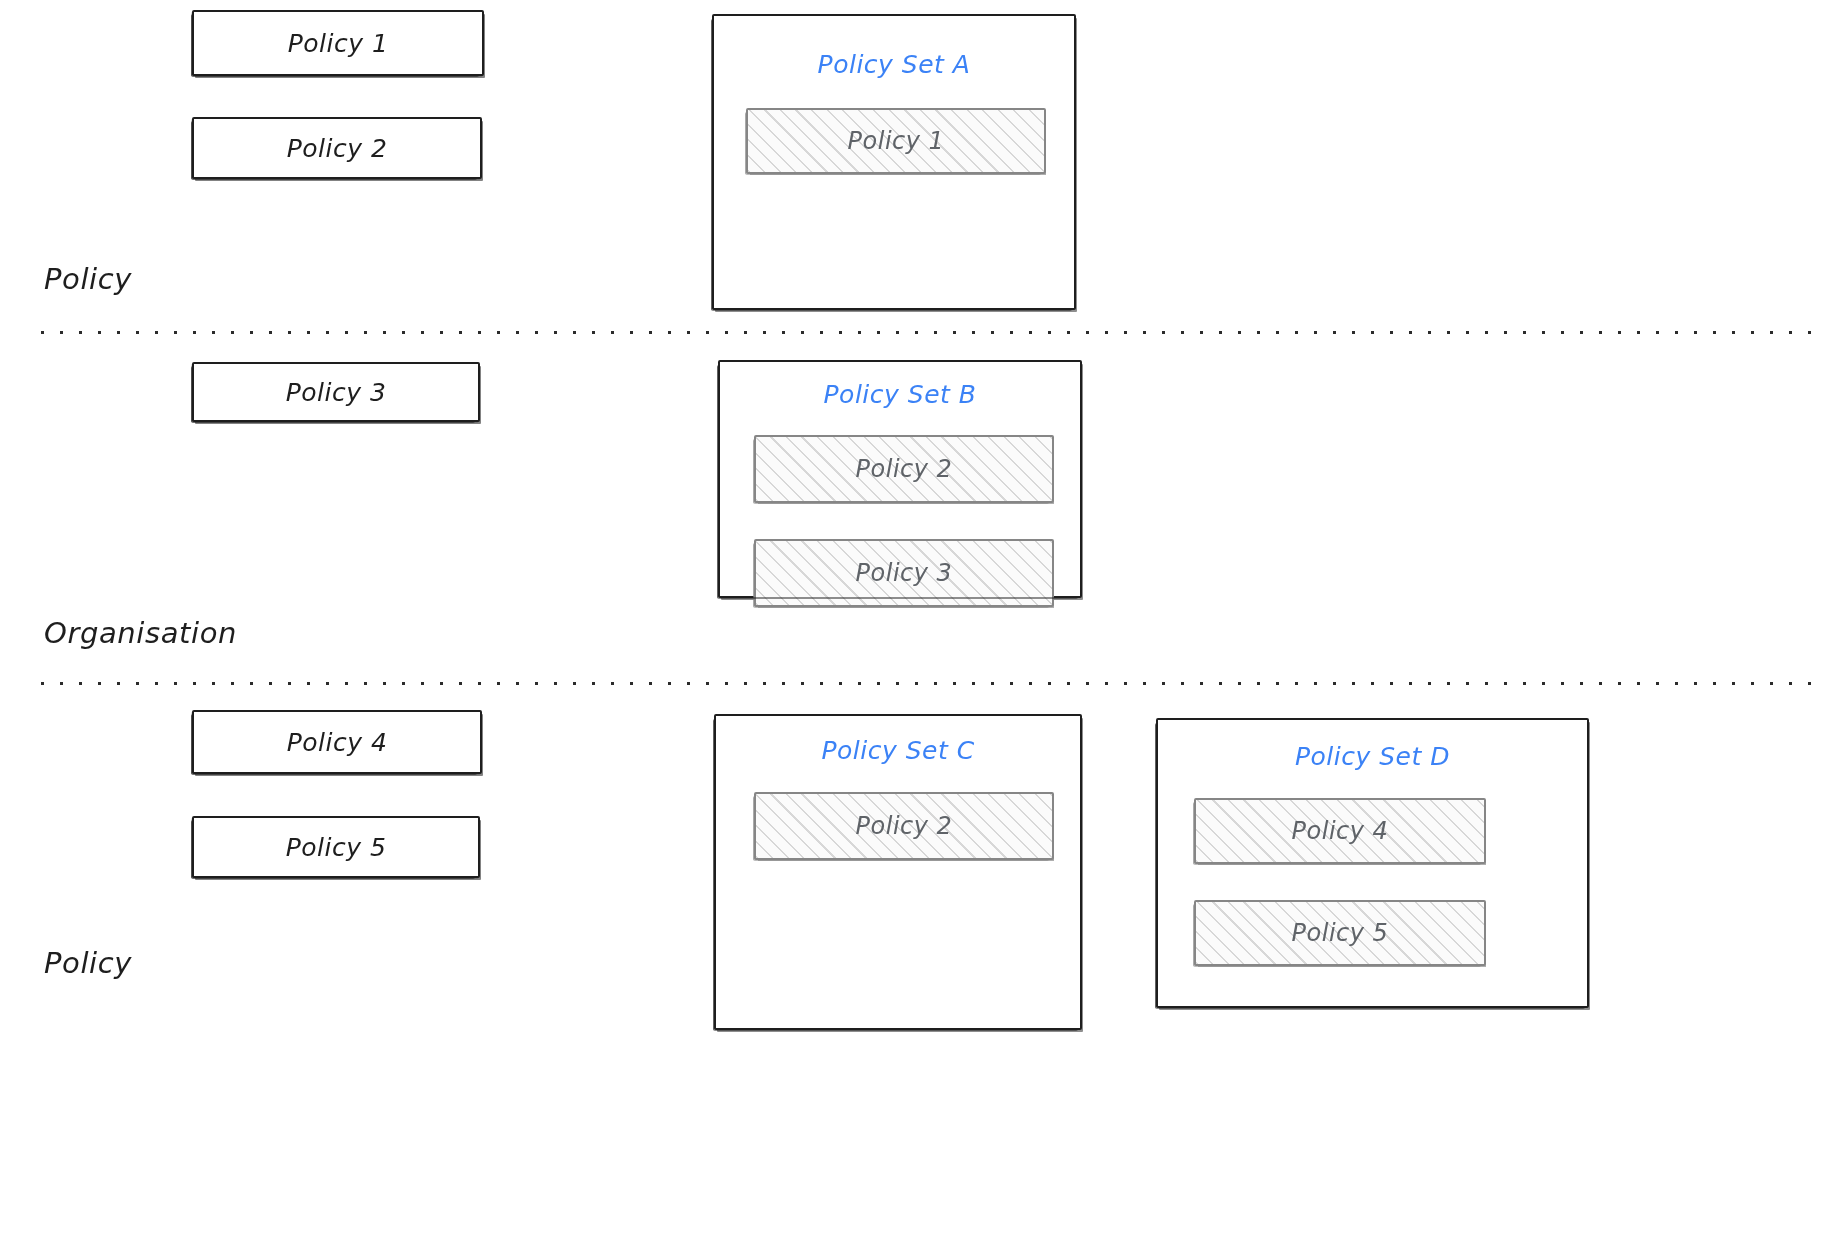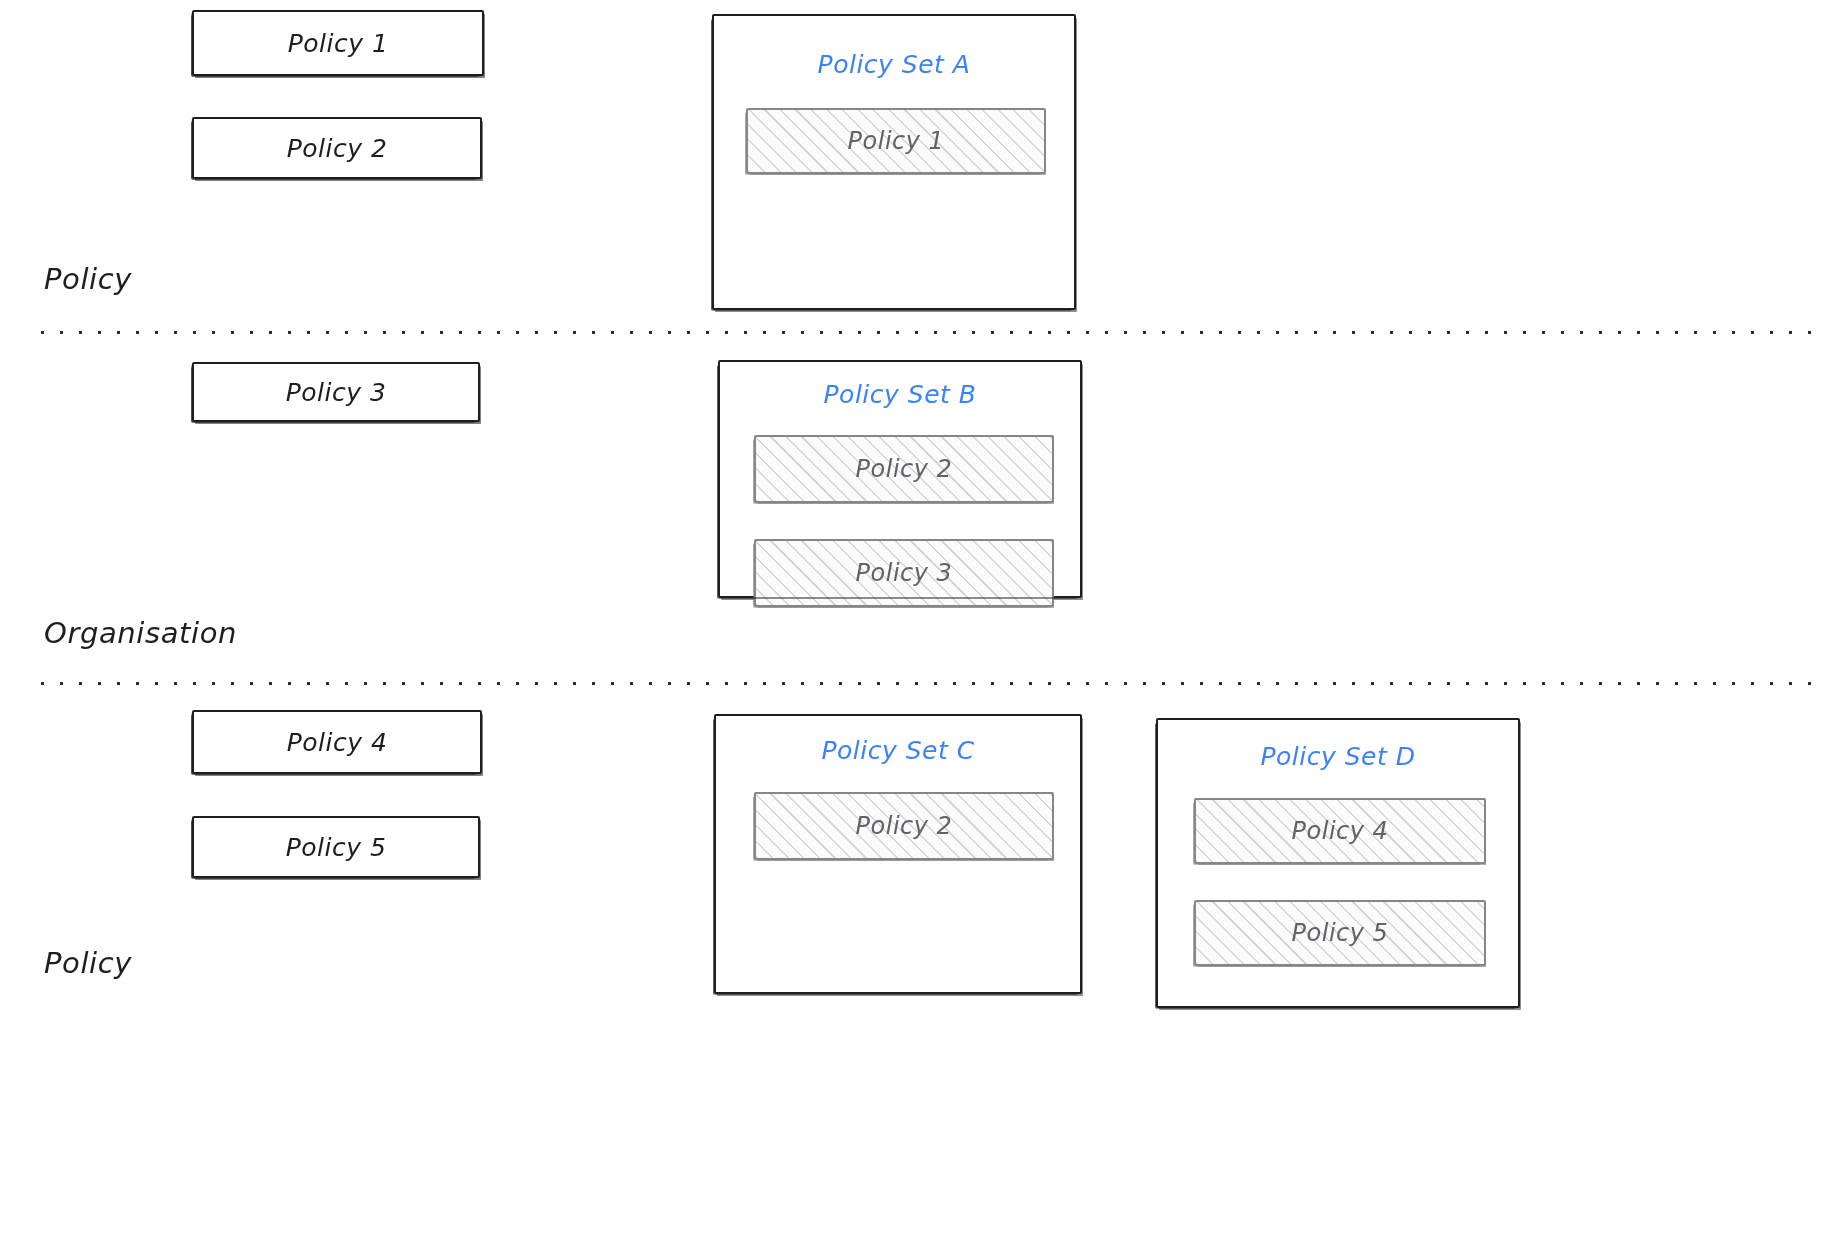--- a/index.html
+++ b/index.html
@@ -131,28 +131,28 @@
   <div class="divider" style="left:33px;top:681px;width:1793px;"></div>
 
   <div class="sk policy-chip" style="left:192px;top:710px;width:290px;height:64px;">
     <span>Policy 4</span>
   </div>
 
   <div class="sk policy-chip" style="left:192px;top:816px;width:288px;height:62px;">
     <span>Policy 5</span>
   </div>
 
-  <div class="sk policy-set" style="left:714px;top:714px;width:368px;height:280px;">
+  <div class="sk policy-set" style="left:714px;top:714px;width:368px;height:316px;">
     <div class="set-title" style="top:20px;">Policy Set C</div>
     <div class="sk policy-hatch" style="left:38px;top:76px;width:300px;height:68px;">
       <span>Policy 2</span>
     </div>
   </div>
 
-  <div class="sk policy-set" style="left:1156px;top:718px;width:364px;height:290px;">
+  <div class="sk policy-set" style="left:1156px;top:718px;width:433px;height:290px;">
     <div class="set-title" style="top:22px;">Policy Set D</div>
     <div class="sk policy-hatch" style="left:36px;top:78px;width:292px;height:66px;">
       <span>Policy 4</span>
     </div>
     <div class="sk policy-hatch" style="left:36px;top:180px;width:292px;height:66px;">
       <span>Policy 5</span>
     </div>
   </div>
 
   <div class="band-label" style="left:44px;top:946px;">Policy</div>

